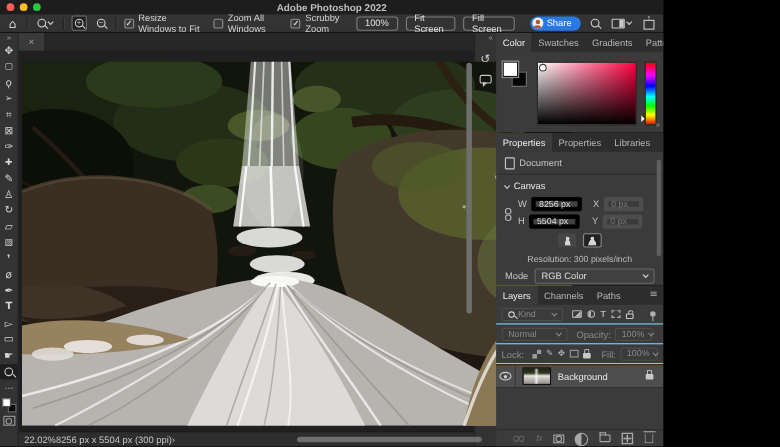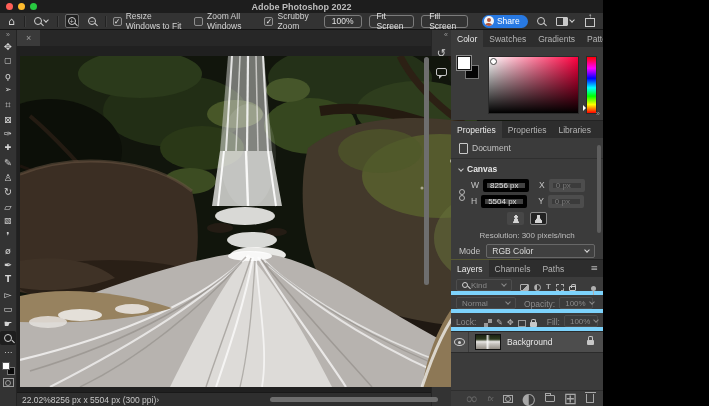--- a/index.html
+++ b/index.html
@@ -89,42 +89,42 @@
 .bg{position:absolute;left:8px;top:9px;width:14px;height:14px;background:#050505;border:1px solid #777}
 .satbox{flex:1;position:relative;border:1px solid #2a2a2a;background:linear-gradient(to bottom,rgba(0,0,0,0) 0%,#000 100%),linear-gradient(to right,#fff 0%,#ff0040 100%)}
 .satbox::before{content:"";position:absolute;left:1px;top:1px;width:5px;height:5px;border:1px solid #444;border-radius:50%;background:#fff}
 .huestrip{width:11px;flex:none;position:relative;border:1px solid #2a2a2a;background:linear-gradient(to bottom,#f00,#f0f 20%,#00f 38%,#0ff 55%,#0f0 70%,#ff0 85%,#f00 100%)}
 .huestrip::after{content:"";position:absolute;left:-4px;bottom:2px;width:0;height:0;border:3px solid transparent;border-left-color:#fff}
 
 
 .prow{display:flex;align-items:center;gap:4px;padding:0 8px;font-size:8.5px;color:#c5c5c5}
 .docrow{height:21px;border-bottom:1px solid #2f2f2f}
 .docicon{width:9px;height:11px;border:1px solid #c9c9c9;border-radius:1px;flex:none}
-.sechead{padding:5px 8px 3px;display:flex;align-items:center;gap:4px;font-size:8.5px;font-weight:700;color:#e8e8e8}
+.sechead{padding:5px 8px 3px;display:flex;align-items:center;gap:4px;font-size:8.5px;font-weight:400;color:#e8e8e8}
 .sechead .chev{margin-top:-1px;border-color:#c5c5c5}
 .fld{height:13px;border:4px solid #000000;border-radius:2px;background:#424242;color:#ddd;font-size:8px;display:flex;align-items:center;padding:0 3px}
 .fld.dis{border-color:#4d4d4d;background:#3b3b3b;color:#787878}
 .w48{width:46px}.w36{width:36px}
 .lbl{color:#c5c5c5;font-size:8.5px}
 .lbl.dim{color:#8b8b8b}
 .i-chain{width:6px;height:11px;position:relative;flex:none}
 .i-chain::before,.i-chain::after{content:"";position:absolute;left:0;width:4px;height:4px;border:1px solid #b5b5b5;border-radius:50%}
 .i-chain::before{top:0}.i-chain::after{top:6px}
 .obtn2{width:17px;height:13px;display:flex;align-items:center;justify-content:center;background:#474747;border:1px solid transparent;border-radius:2px}
 .obtn2.sel{background:#222;border-color:#8a8a8a}
 .i-person{width:8px;height:8px;background:radial-gradient(circle at 50% 22%,#d5d5d5 1.6px,transparent 1.9px),radial-gradient(ellipse at 50% 105%,#d5d5d5 45%,transparent 50%)}
 .i-person.wide{width:11px}
 .dd{display:flex;align-items:center;border:1px solid #686868;border-radius:2px;height:14px;padding:0 5px;font-size:8.5px;color:#ddd;gap:4px;background:#404040}
 .dd .chev{margin-left:auto}
 .dd.dis{border-color:#4d4d4d;background:#3b3b3b;color:#8a8a8a}
 .resline{padding:5px 8px 2px;font-size:8px;color:#bdbdbd;text-align:center}
 .pscroll{position:absolute;right:2px;top:24px;width:4px;height:88px;background:#5e5e5e;border-radius:2px}
 
 
-.lrow{display:flex;align-items:flex-end;gap:4px;padding:0 5px;height:18px;font-size:8.5px;color:#9a9a9a;border-bottom:4px solid #7dd3fc}
+.lrow{display:flex;align-items:center;gap:4px;padding:0 5px;height:18px;font-size:8.5px;color:#9a9a9a;border-bottom:1px solid #7dd3fc}
 .minis{display:flex;align-items:center;gap:5px;margin-left:4px}
 .i-img{width:9px;height:7px;border:1px solid #b0b0b0;border-radius:1px;background:linear-gradient(135deg,transparent 55%,#b0b0b0 56%)}
 .i-half{width:7px;height:7px;border:1px solid #b0b0b0;border-radius:50%;background:linear-gradient(90deg,#b0b0b0 50%,transparent 50%)}
 .i-T{font-size:8px;color:#b0b0b0;font-weight:700;line-height:1}
 .i-dash{width:8px;height:7px;border:1px dashed #b0b0b0}
 .plock{width:7px;height:5px;background:#c8c8c8;border-radius:1px;position:relative;flex:none}
 .plock::before{content:"";position:absolute;width:3px;height:3px;border:1px solid #c8c8c8;border-bottom:none;border-radius:2px 2px 0 0;top:-3.5px;left:1px}
 .plock.outline{background:transparent;border:1px solid #c8c8c8}
 .i-pin{width:5px;height:5px;background:#b0b0b0;border-radius:50%;position:relative;margin-left:auto;margin-right:2px}
 .i-pin::after{content:"";position:absolute;top:4.5px;left:2px;width:1px;height:4px;background:#b0b0b0}

